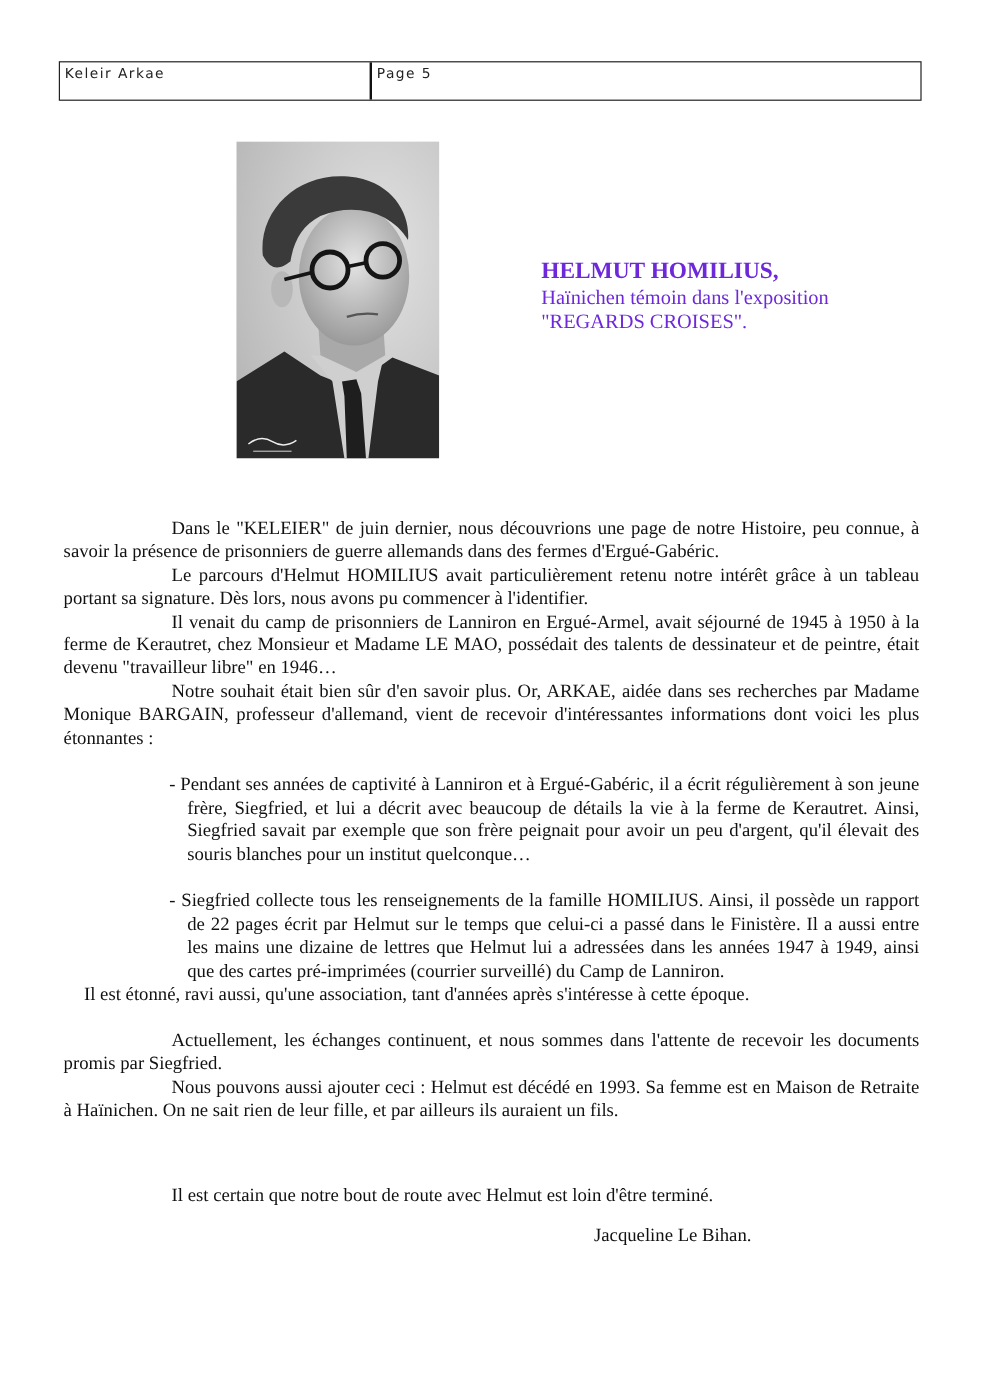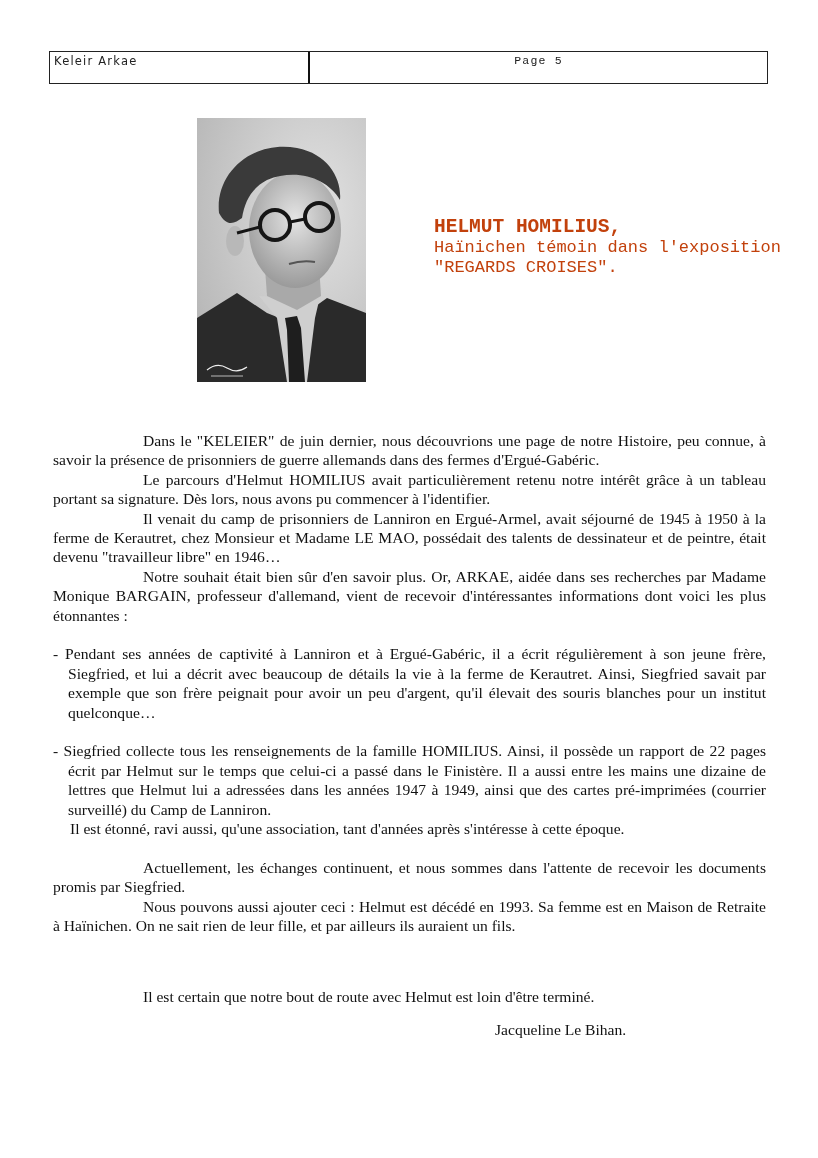--- a/index.html
+++ b/index.html
@@ -5,43 +5,43 @@
     html, body { margin: 0; padding: 0; background: #ffffff; }
     body { width: 818px; height: 1158px; position: relative; overflow: hidden; color: #111; }
     .header {
       position: absolute; left: 49px; top: 51px; width: 719px; height: 33px;
       border: 1.5px solid #222; box-sizing: border-box; display: flex;
       font-family: "DejaVu Sans", sans-serif; font-size: 11.5px; letter-spacing: 1.2px; color: #222;
     }
     .hcell { box-sizing: border-box; padding: 2px 4px 0 4px; line-height: 14px; }
     .hcell.c1 { width: 260px; border-right: 2.5px solid #111; text-align: left; }
     .hcell.c2 { width: 288px; border-right: 2.5px solid #111; text-align: right; padding-right: 6px; }
-    .hcell.c3 { flex: 1; text-align: center; padding-right: 4px; font-family: Liberation Mono, monospace; }
+    .hcell.c3 { flex: 1; text-align: left; padding-right: 4px; }
 
     .photo {
       position: absolute; left: 197px; top: 118px; width: 169px; height: 264px;
       background: linear-gradient(180deg, #d8d8d8 0%, #cfcfcf 60%, #bdbdbd 100%);
       overflow: hidden;
     }
     .photo svg { display: block; }
 
     .title-block {
-      position: absolute; left: 434px; top: 216px;
-      font-family: Liberation Mono, monospace; color: #c2410c;
+      position: absolute; left: 451px; top: 216px;
+      font-family: Liberation Serif, serif; color: #6d28d9;
     }
     .title-block .name { font-size: 19.5px; font-weight: bold; line-height: 22px; }
     .title-block .sub { font-size: 17px; line-height: 20px; }
 
     .body {
       position: absolute; left: 53px; top: 431px; width: 713px;
       font-family: "Liberation Serif", serif; font-size: 15.6px; line-height: 19.4px; color: #111;
     }
     .body p { margin: 0; text-align: justify; }
     .body p.ind { text-indent: 90px; }
-    .body .bullet { padding-left: 15px; text-indent: -15px; text-align: justify; }
+    .body .bullet { margin-left: 88px; padding-left: 15px; text-indent: -15px; text-align: justify; }
     .gap { height: 19.4px; }
     .body p.plain { text-indent: 17px; }
     .body p.centered-ind { text-indent: 90px; text-align: left; margin-top: 32px; }
     .signature { position: absolute; left: 450px; top: 1021px; font-family: "Liberation Serif", serif; font-size: 15.6px; color: #111; margin-left: 45px; }
   </style>
 </head>
 <body>
 
 <div class="header">
   <div class="hcell c1">Keleir Arkae</div>

